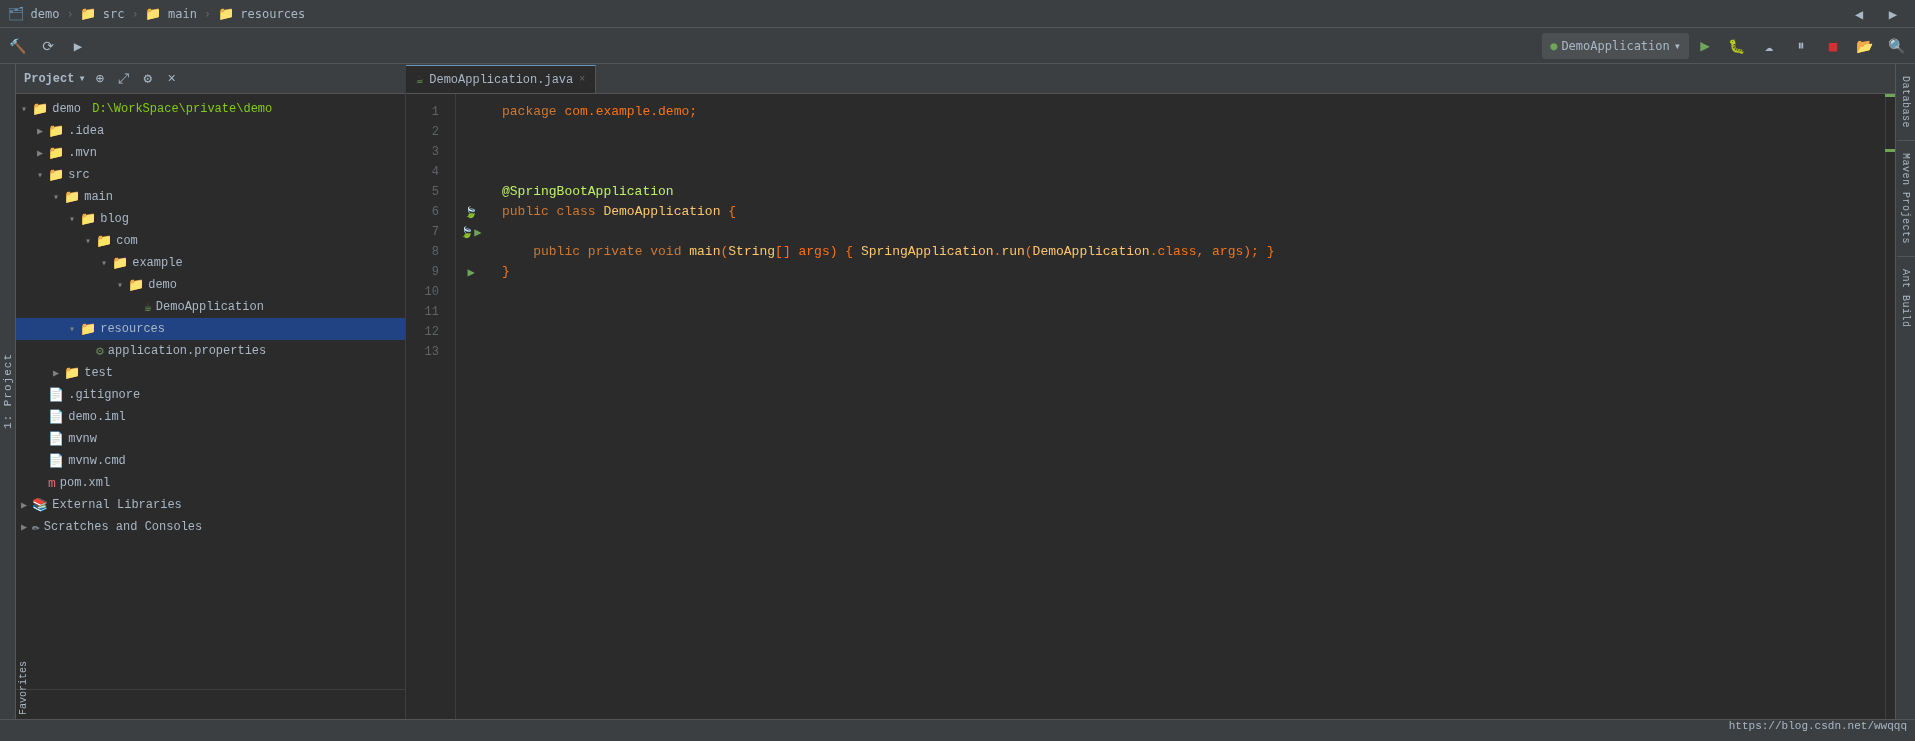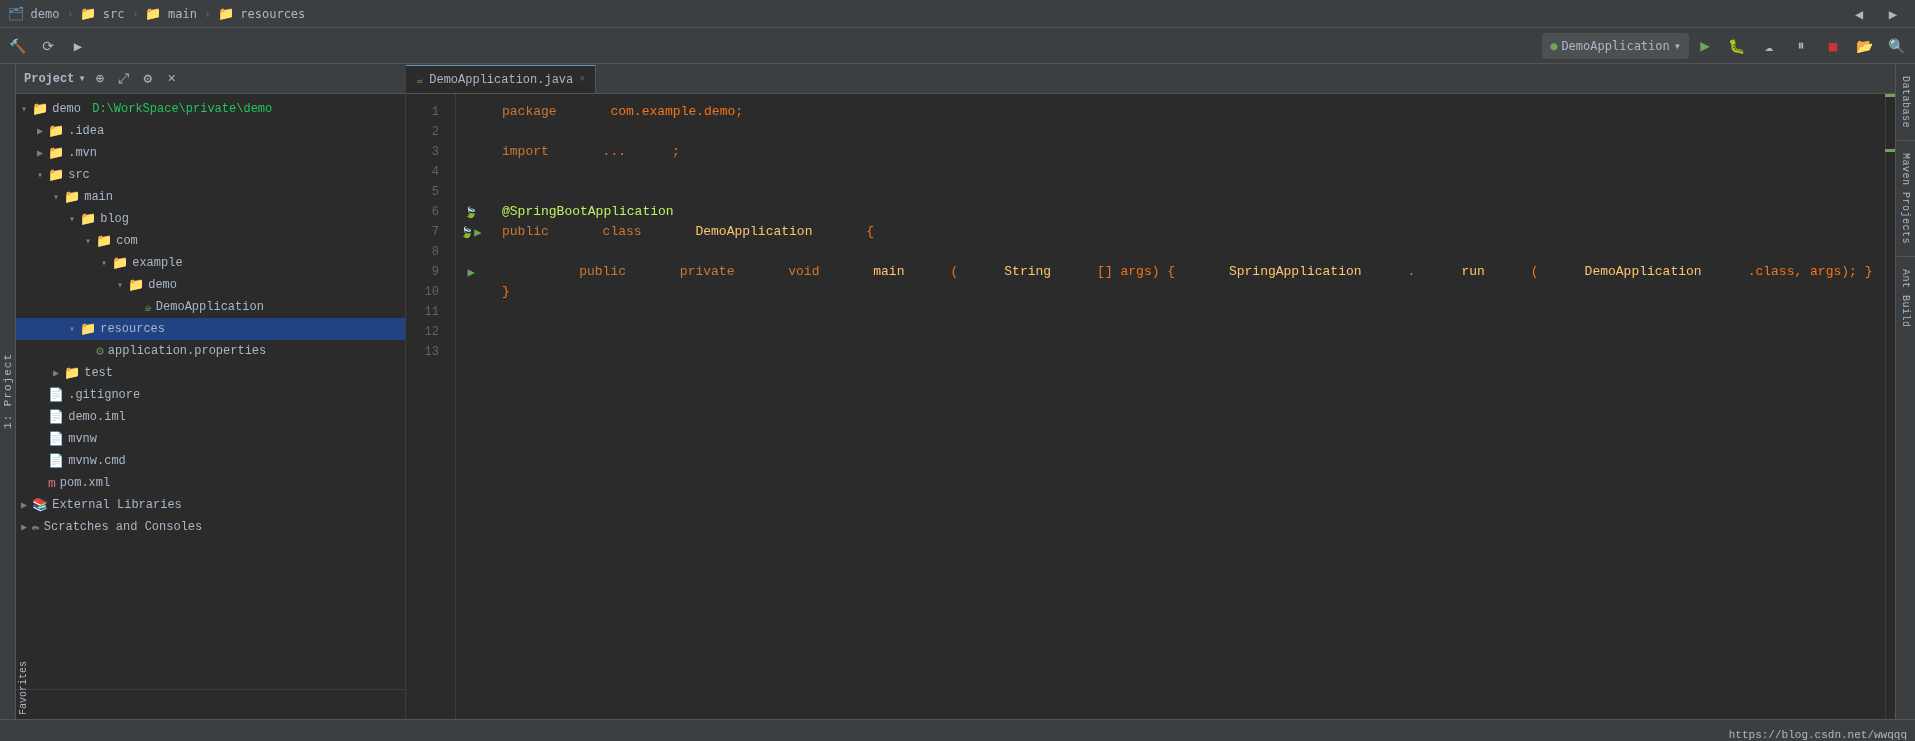--- a/index.html
+++ b/index.html
@@ -160,21 +160,21 @@
     .tree-icon {
       font-size: 13px;
       margin-right: 4px;
       flex-shrink: 0;
     }
     .tree-label {
       font-size: 12px;
       color: #a9b7c6;
     }
     .tree-label .path {
-      color: #22c55e;
+      color: #84cc16;
       margin-left: 4px;
     }
     .folder-color { color: #6897bb; }
 
     
     .editor-area {
       flex: 1;
       display: flex;
       flex-direction: column;
     }
@@ -255,36 +255,35 @@
       padding: 8px 0 0 16px;
       line-height: 20px;
       font-size: 13px;
       overflow: auto;
     }
     .code-line {
       height: 20px;
       white-space: pre;
       display: flex;
       align-items: flex-start;
-      gap: 46px;
     }
     
     .kw { color: #cc7832; }
     .cls { color: #ffc66d; }
     .ann { color: #bef264; }
     .mth { color: #ffc66d; }
     .plain { color: #f97316; }
 
     
     .status-bar {
       height: 22px;
       background: #3c3f41;
       border-top: 1px solid #555;
       display: flex;
-      align-items: flex-end;
+      align-items: flex-start;
       padding: 0 8px;
       font-size: 11px;
       color: #a9b7c6;
     }
     .status-right {
       margin-left: auto;
     }
 
     .main-container {
       position: relative;
@@ -551,23 +550,20 @@
         </div>
 
         <div class="code-area">
 
           <div class="code-line">
             <span class="kw">package </span><span class="plain">com.example.demo;</span>
           </div>
 
           <div class="code-line">&nbsp;</div>
 
-          <div class="code-line">
-            <span style="color:#cc7832;">import </span><span class="plain">...</span><span style="color:#cc7832;">;</span>
-          </div>
 
           <div class="code-line">&nbsp;</div>
 
           <div class="code-line">&nbsp;</div>
 
           <div class="code-line">
             <span class="ann">@SpringBootApplication</span>
           </div>
 
           <div class="code-line">

